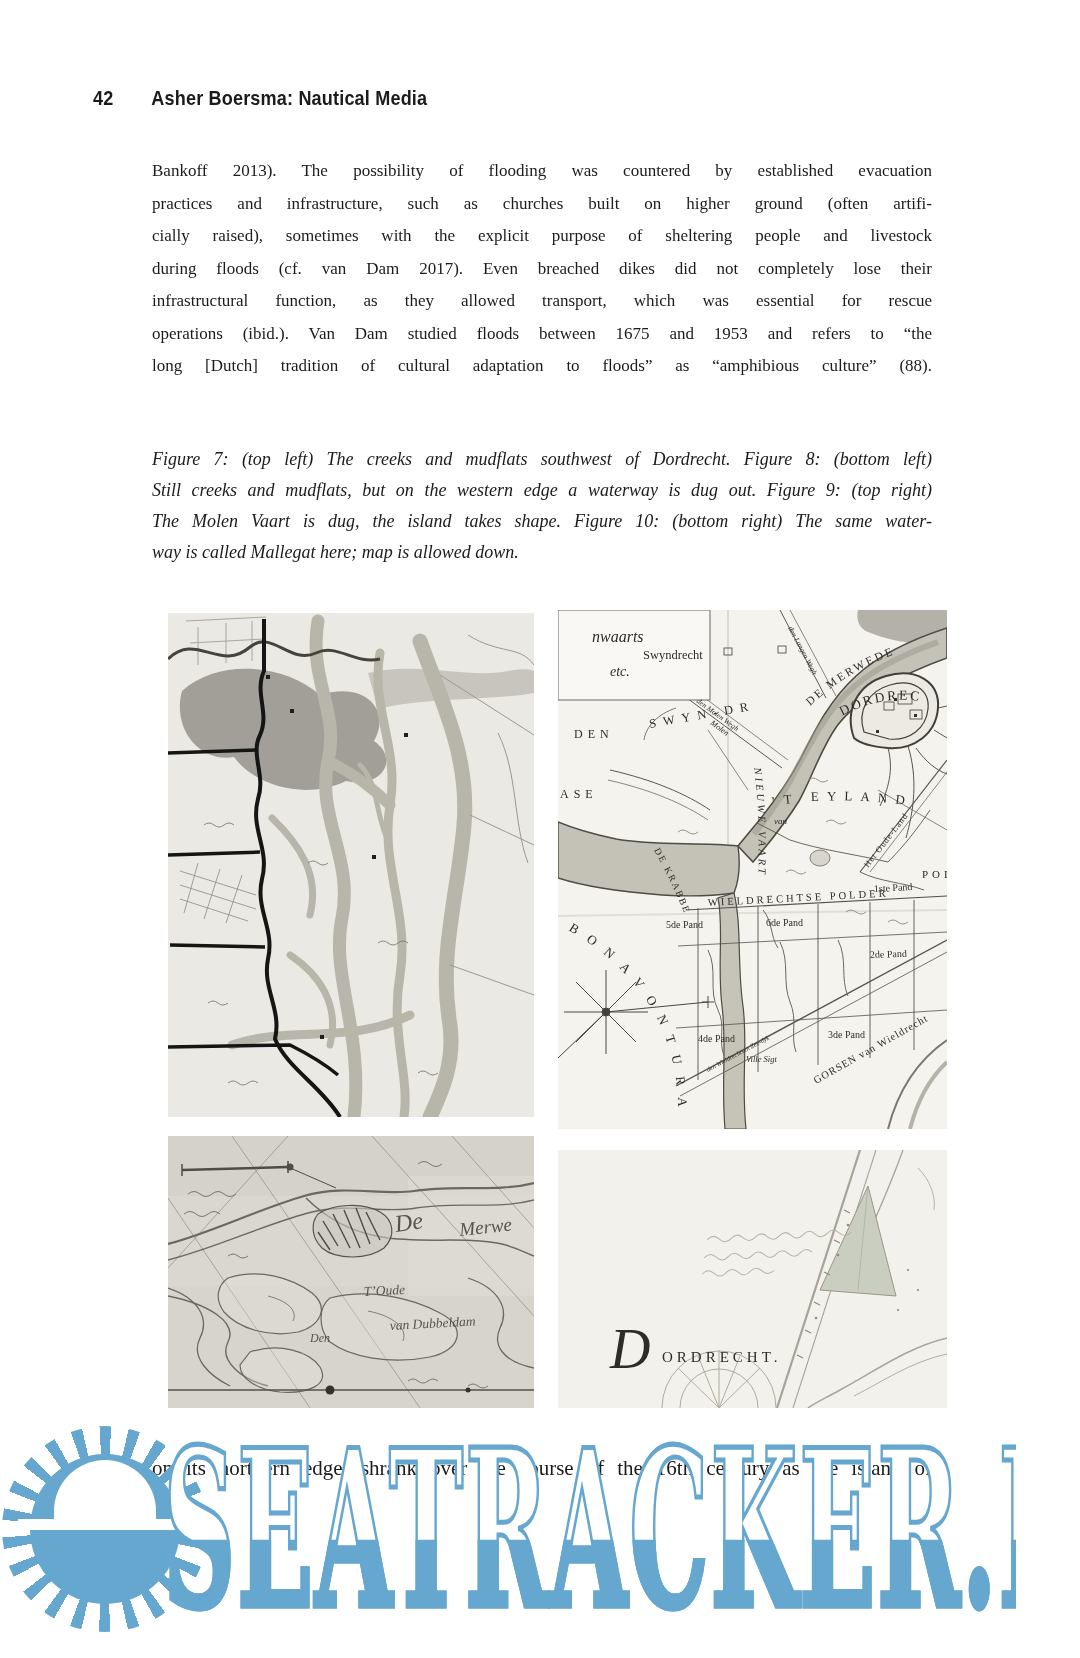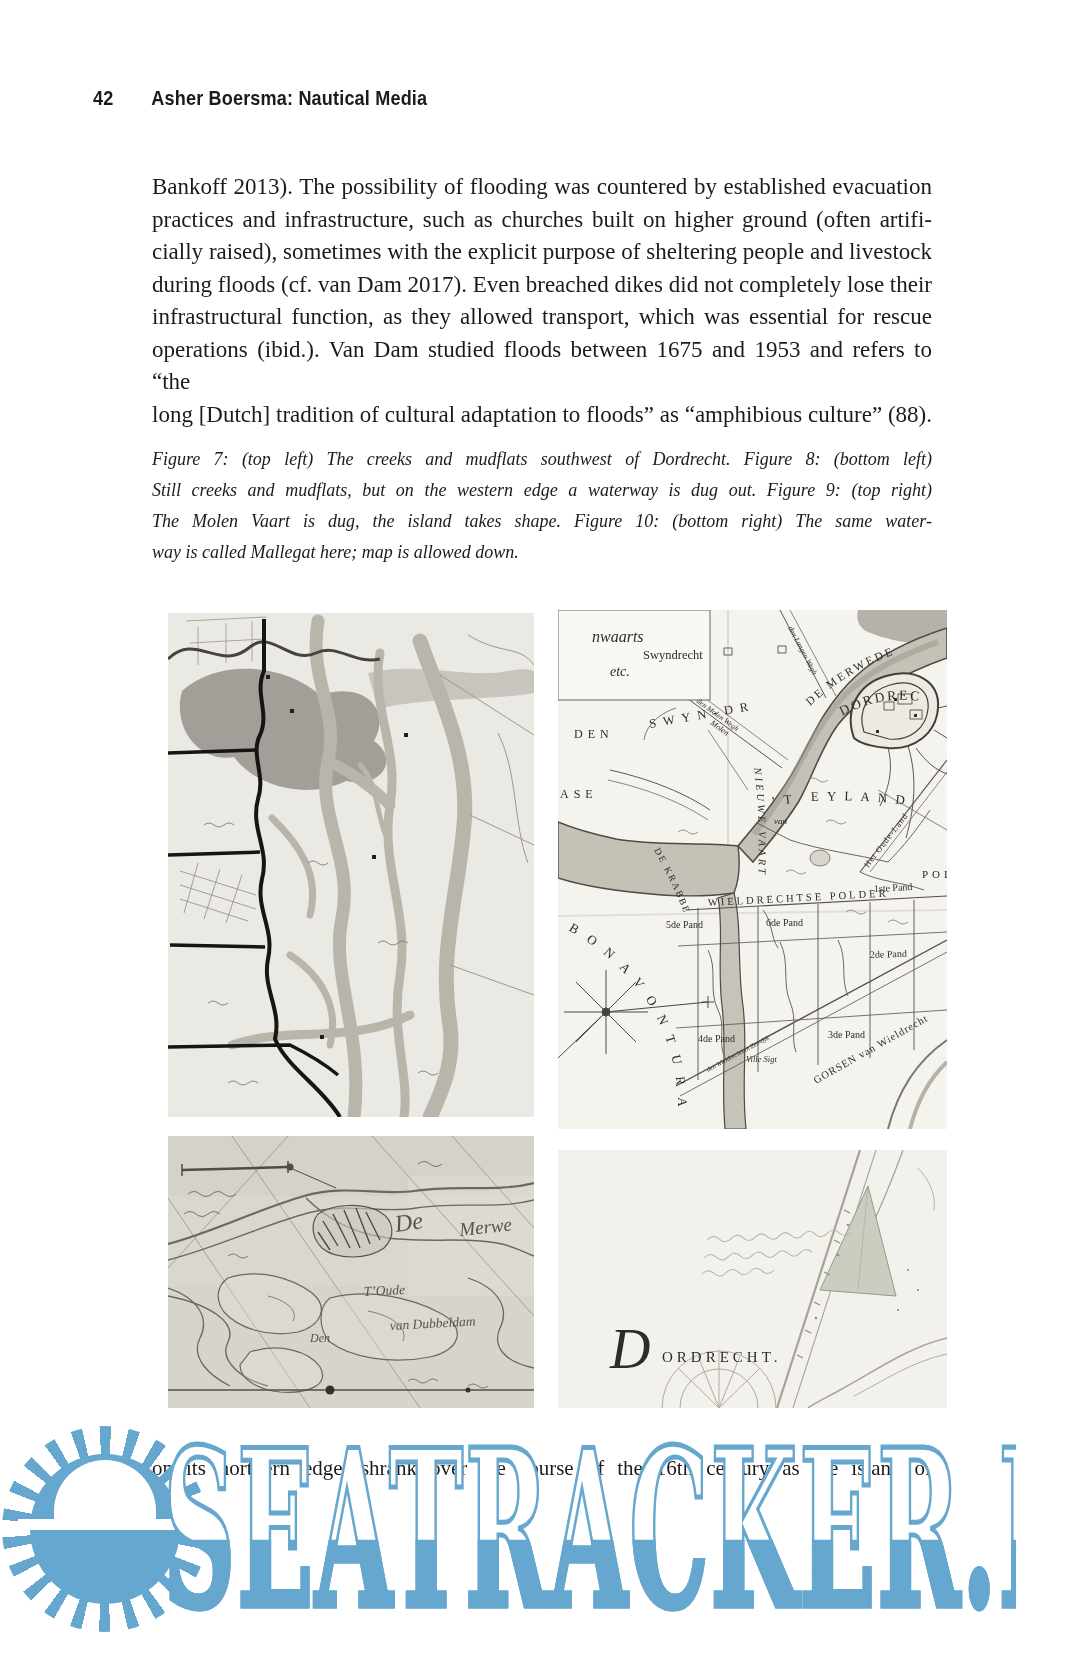--- a/index.html
+++ b/index.html
@@ -5,21 +5,21 @@
   html,body{margin:0;padding:0;background:#ffffff;}
   .page{position:relative;width:1016px;height:1658px;background:#fff;overflow:hidden;
         font-family:"Liberation Serif",serif;color:#1c1b19;}
   
   .runhead{position:absolute;left:93px;top:86px;font-family:"Liberation Sans",sans-serif;
            font-weight:700;font-size:21px;color:#1b1b1a;transform:scaleX(0.86);transform-origin:0 0;
            white-space:nowrap;letter-spacing:.2px;}
   .runhead .title{margin-left:44px;}
   
   .textblock{position:absolute;left:152px;width:780px;}
-  .p1{top:171px;font-size:23px;line-height:32.5px;}
+  .p1{top:155px;font-size:17px;line-height:32.5px;}
   .cap{top:444px;font-size:18px;line-height:31px;font-style:italic;}
   .p2{top:1452px;font-size:21px;line-height:33.5px;}
   .jline{text-align:justify;text-align-last:justify;white-space:normal;}
   .lline{text-align:left;}
   .indent{text-indent:34px;}
   
   .fig{position:absolute;padding-left:16px;}
   .fig svg{display:block;width:100%;height:100%;}
   .f7{left:152px;top:613px;width:366px;height:504px;}
   .f9{left:542px;top:610px;width:389px;height:519px;}

